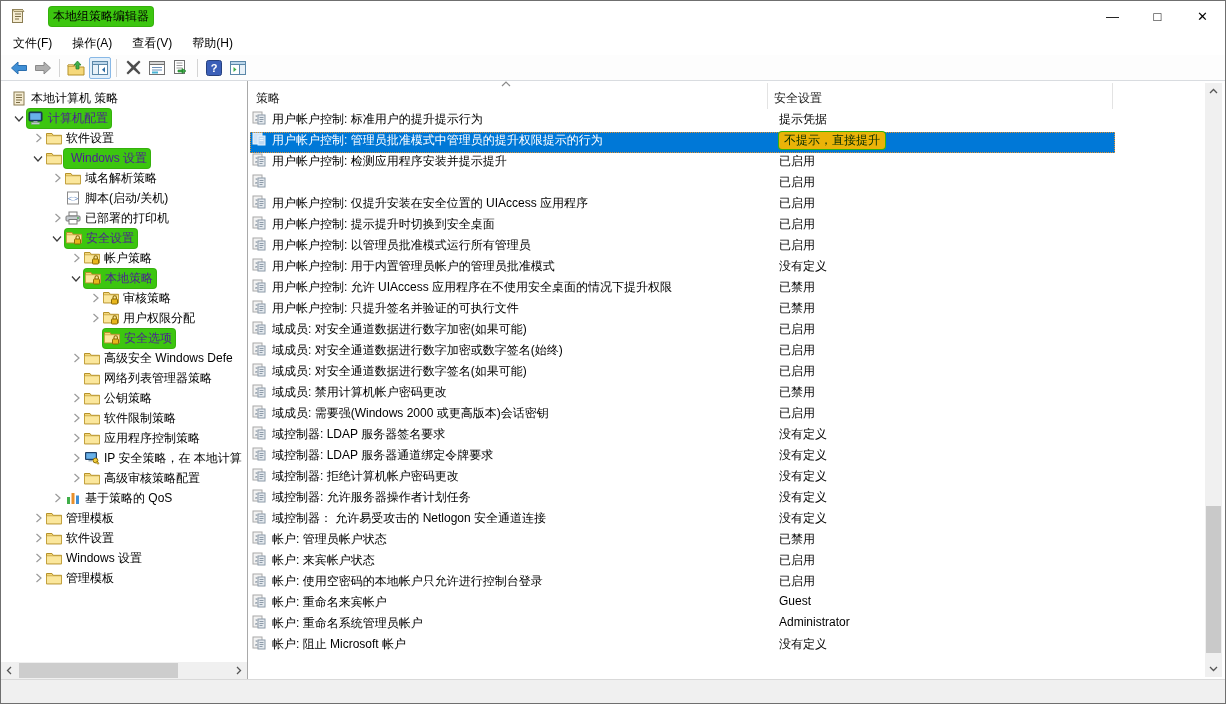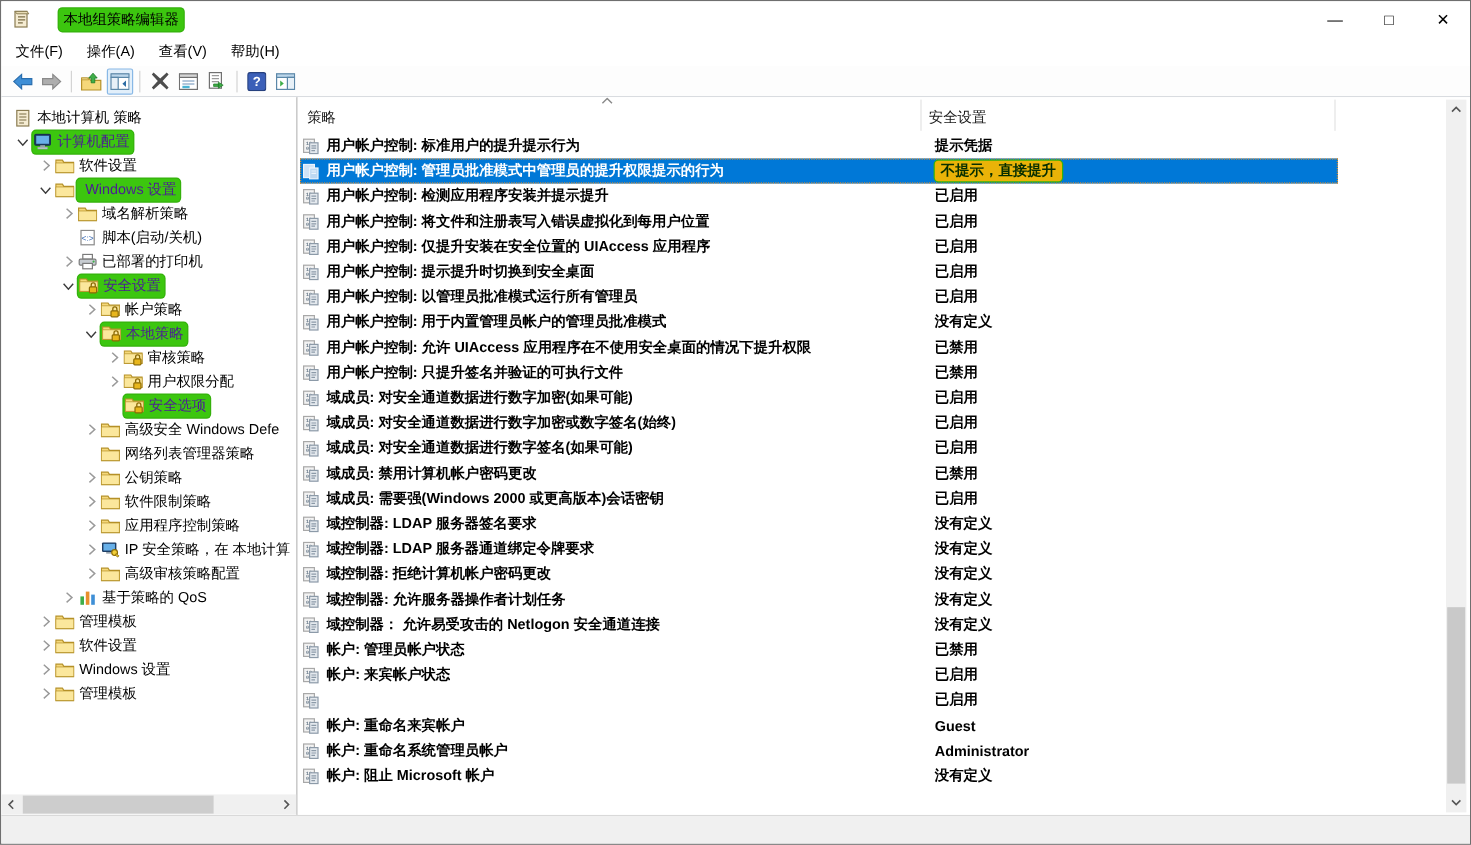--- a/index.html
+++ b/index.html
@@ -39,21 +39,21 @@
   .hscroll { position:absolute; left:0; right:0; bottom:0; height:17px; background:#f0f0f0; }
   .hs-arrow { position:absolute; top:0; width:17px; height:17px; display:flex; align-items:center; justify-content:center; }
   .hs-thumb { position:absolute; top:1px; height:15px; background:#cdcdcd; }
 
   
   .list-panel { flex:1; position:relative; overflow:hidden; background:#fff; }
   .list-header { position:absolute; top:2px; left:2px; height:26px; display:flex; }
   .hdr-cell { padding:7px 6px 0 6px; border-right:1px solid #e3e3e3; color:#191919; }
   .sort-chevron { position:absolute; top:0px; left:253px; }
   .list-rows { position:absolute; top:30px; left:2px; }
-  .list-row { width:865px; height:21px; display:flex; align-items:center; position:relative; padding-left:2px;font-weight:bold; }
+  .list-row { width:865px; height:21px; display:flex; align-items:flex-start; position:relative; padding-left:2px; }
   .row-icon { width:14px; height:14px; flex:0 0 14px; margin-right:6px; }
   .row-policy { white-space:nowrap; overflow:hidden; }
   .row-value { position:absolute; left:529px; white-space:nowrap; }
   .list-row.selected { background:#0078d7; color:#fff; outline:1px dotted #e0912f; outline-offset:-1px; }
   .val-hl { background:#eab308; color:#062e00; padding:0 5px; border-radius:3px; box-shadow:0 0 0 1px #35b10c; }
 
   
   .vscroll { position:absolute; top:2px; bottom:2px; right:3px; width:17px; background:#f0f0f0; }
   .vs-arrow { position:absolute; left:0; width:17px; height:17px; display:flex; align-items:center; justify-content:center; }
   .vs-thumb { position:absolute; left:1px; width:15px; background:#c9c9c9; }
@@ -645,21 +645,20 @@
               <svg width="14" height="14" viewBox="0 0 14 14">
                 <rect x="1" y="1" width="9" height="11" fill="#f2f2f2" stroke="#a8a8a8"></rect>
                 <text x="5.5" y="6" font-size="4.2" text-anchor="middle" fill="#6b7c8c" font-family="Liberation Mono, monospace">10</text>
                 <text x="5.5" y="10" font-size="4.2" text-anchor="middle" fill="#6b7c8c" font-family="Liberation Mono, monospace">01</text>
                 <rect x="6" y="4" width="7" height="9" fill="#e4e9ee" stroke="#8c9aa8"></rect>
                 <line x1="7.5" y1="6.5" x2="11.5" y2="6.5" stroke="#8c9aa8"></line>
                 <line x1="7.5" y1="8.5" x2="11.5" y2="8.5" stroke="#8c9aa8"></line>
                 <line x1="7.5" y1="10.5" x2="10.5" y2="10.5" stroke="#8c9aa8"></line>
               </svg>
             </span>
-            <span class="row-policy">用户帐户控制: 将文件和注册表写入错误虚拟化到每用户位置</span>
             <span class="row-value">已启用</span>
           </div>
           <div class="list-row">
             <span class="row-icon">
               <svg width="14" height="14" viewBox="0 0 14 14">
                 <rect x="1" y="1" width="9" height="11" fill="#f2f2f2" stroke="#a8a8a8"></rect>
                 <text x="5.5" y="6" font-size="4.2" text-anchor="middle" fill="#6b7c8c" font-family="Liberation Mono, monospace">10</text>
                 <text x="5.5" y="10" font-size="4.2" text-anchor="middle" fill="#6b7c8c" font-family="Liberation Mono, monospace">01</text>
                 <rect x="6" y="4" width="7" height="9" fill="#e4e9ee" stroke="#8c9aa8"></rect>
                 <line x1="7.5" y1="6.5" x2="11.5" y2="6.5" stroke="#8c9aa8"></line>
@@ -930,20 +929,21 @@
               <svg width="14" height="14" viewBox="0 0 14 14">
                 <rect x="1" y="1" width="9" height="11" fill="#f2f2f2" stroke="#a8a8a8"></rect>
                 <text x="5.5" y="6" font-size="4.2" text-anchor="middle" fill="#6b7c8c" font-family="Liberation Mono, monospace">10</text>
                 <text x="5.5" y="10" font-size="4.2" text-anchor="middle" fill="#6b7c8c" font-family="Liberation Mono, monospace">01</text>
                 <rect x="6" y="4" width="7" height="9" fill="#e4e9ee" stroke="#8c9aa8"></rect>
                 <line x1="7.5" y1="6.5" x2="11.5" y2="6.5" stroke="#8c9aa8"></line>
                 <line x1="7.5" y1="8.5" x2="11.5" y2="8.5" stroke="#8c9aa8"></line>
                 <line x1="7.5" y1="10.5" x2="10.5" y2="10.5" stroke="#8c9aa8"></line>
               </svg>
             </span>
+            <span class="row-policy">帐户: 使用空密码的本地帐户只允许进行控制台登录</span>
             <span class="row-value">已启用</span>
           </div>
           <div class="list-row">
             <span class="row-icon">
               <svg width="14" height="14" viewBox="0 0 14 14">
                 <rect x="1" y="1" width="9" height="11" fill="#f2f2f2" stroke="#a8a8a8"></rect>
                 <text x="5.5" y="6" font-size="4.2" text-anchor="middle" fill="#6b7c8c" font-family="Liberation Mono, monospace">10</text>
                 <text x="5.5" y="10" font-size="4.2" text-anchor="middle" fill="#6b7c8c" font-family="Liberation Mono, monospace">01</text>
                 <rect x="6" y="4" width="7" height="9" fill="#e4e9ee" stroke="#8c9aa8"></rect>
                 <line x1="7.5" y1="6.5" x2="11.5" y2="6.5" stroke="#8c9aa8"></line>

